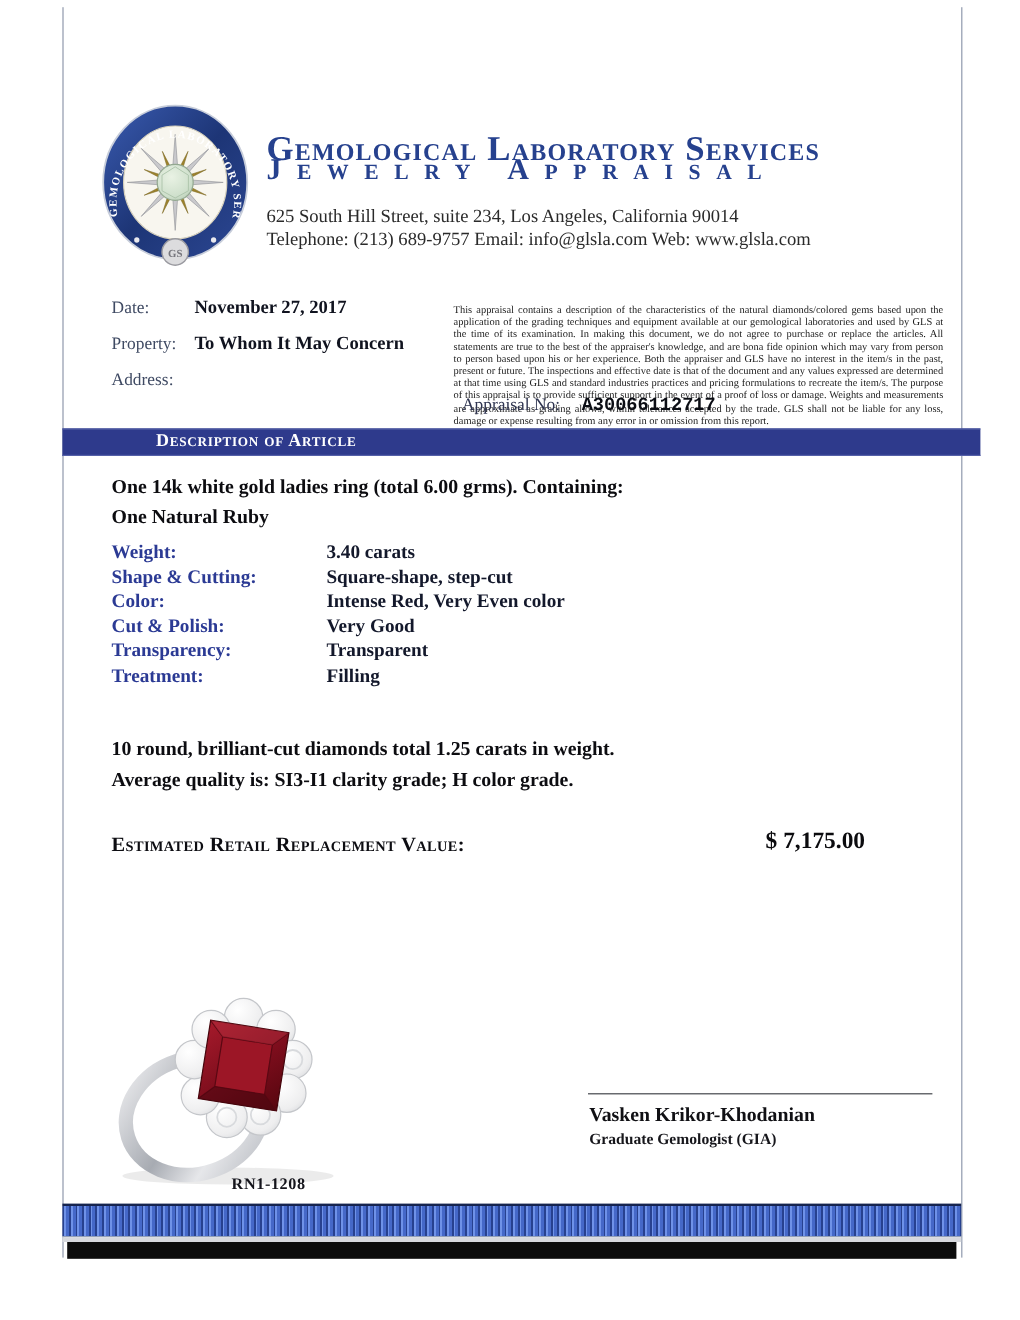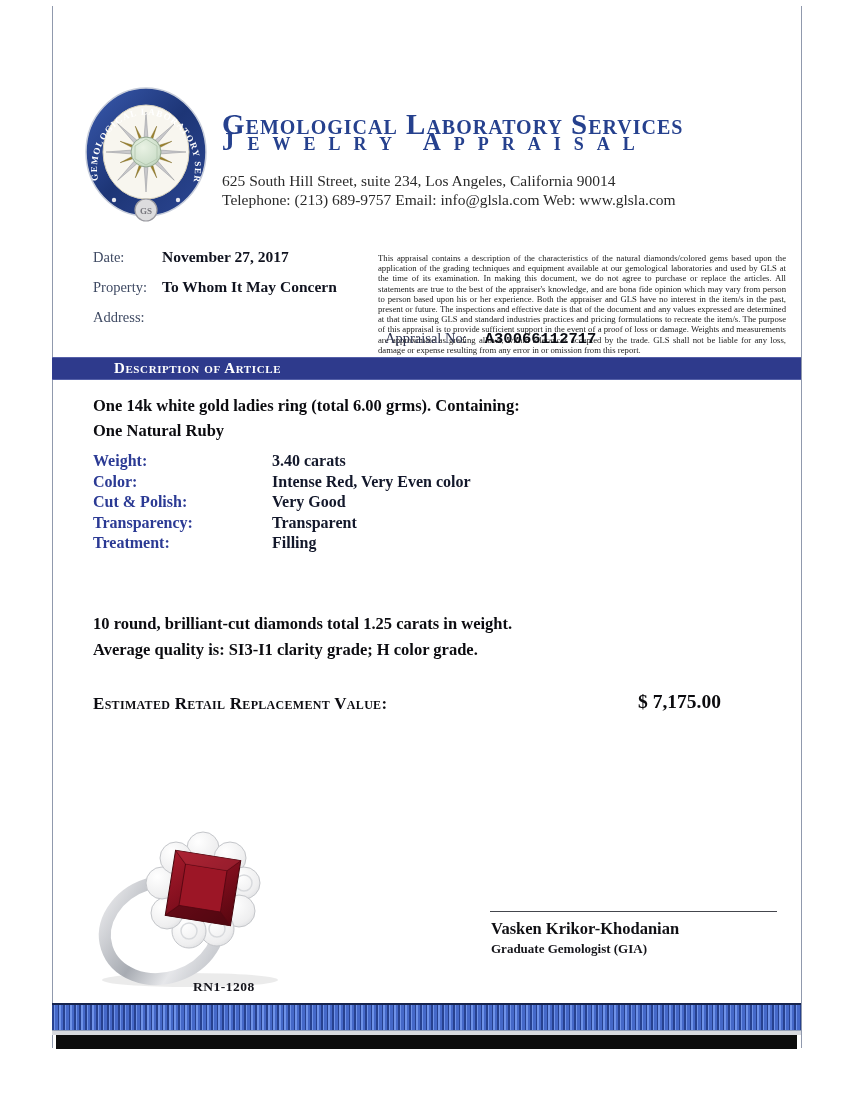--- a/index.html
+++ b/index.html
@@ -28,21 +28,21 @@
   .meta-value{font-size:15.5px;font-weight:bold;color:#10131f;}
 
   .disclaimer{left:378px;top:233px;width:408px;font-size:8.7px;line-height:10.2px;
     text-align:justify;color:#1c1c1c;margin-top:20px;}
   .appraisal-row{left:385px;top:329px;white-space:nowrap;}
   .appraisal-label{font-size:14.5px;color:#2e3450;margin-right:14px;}
   .appraisal-value{font-size:15.5px;font-weight:bold;color:#0b0d14;font-family:Liberation Mono, monospace;}
 
   
   .desc-bar{left:52px;top:357px;width:749px;height:21px;background:#2e3a8c;
-    border-top:1px solid #5560a8;border-bottom:1px solid #5560a8;}
+    border-top:1px solid #5560a8;border-bottom:1px solid #5560a8;padding-left:16px;}
   .desc-bar span{display:block;padding-left:62px;font-size:15px;line-height:21px;
     font-weight:bold;font-variant:small-caps;color:#ffffff;letter-spacing:0.6px;}
 
   .intro{left:93px;top:393px;font-size:16.5px;font-weight:bold;color:#0c0c10;line-height:25px;}
 
   
   .props{left:93px;top:452px;}
   .prop-row{height:20.5px;white-space:nowrap;}
   .prop-label{display:inline-block;width:175px;font-size:16px;font-weight:bold;color:#2b3a94;}
   .prop-value{font-size:16px;font-weight:bold;color:#13182b;}
@@ -163,20 +163,24 @@
 
 <div class="abs intro">
   <div>One 14k white gold ladies ring (total 6.00 grms). Containing:</div>
   <div>One Natural Ruby</div>
 </div>
 
 <div class="abs props">
   <div class="prop-row">
     <span class="prop-label">Weight:</span>
     <span class="prop-value">3.40 carats</span>
+  </div>
+  <div class="prop-row">
+    <span class="prop-label">Shape &amp; Cutting:</span>
+    <span class="prop-value">Square-shape, step-cut</span>
   </div>
   <div class="prop-row">
     <span class="prop-label">Color:</span>
     <span class="prop-value">Intense Red, Very Even color</span>
   </div>
   <div class="prop-row">
     <span class="prop-label">Cut &amp; Polish:</span>
     <span class="prop-value">Very Good</span>
   </div>
   <div class="prop-row">

